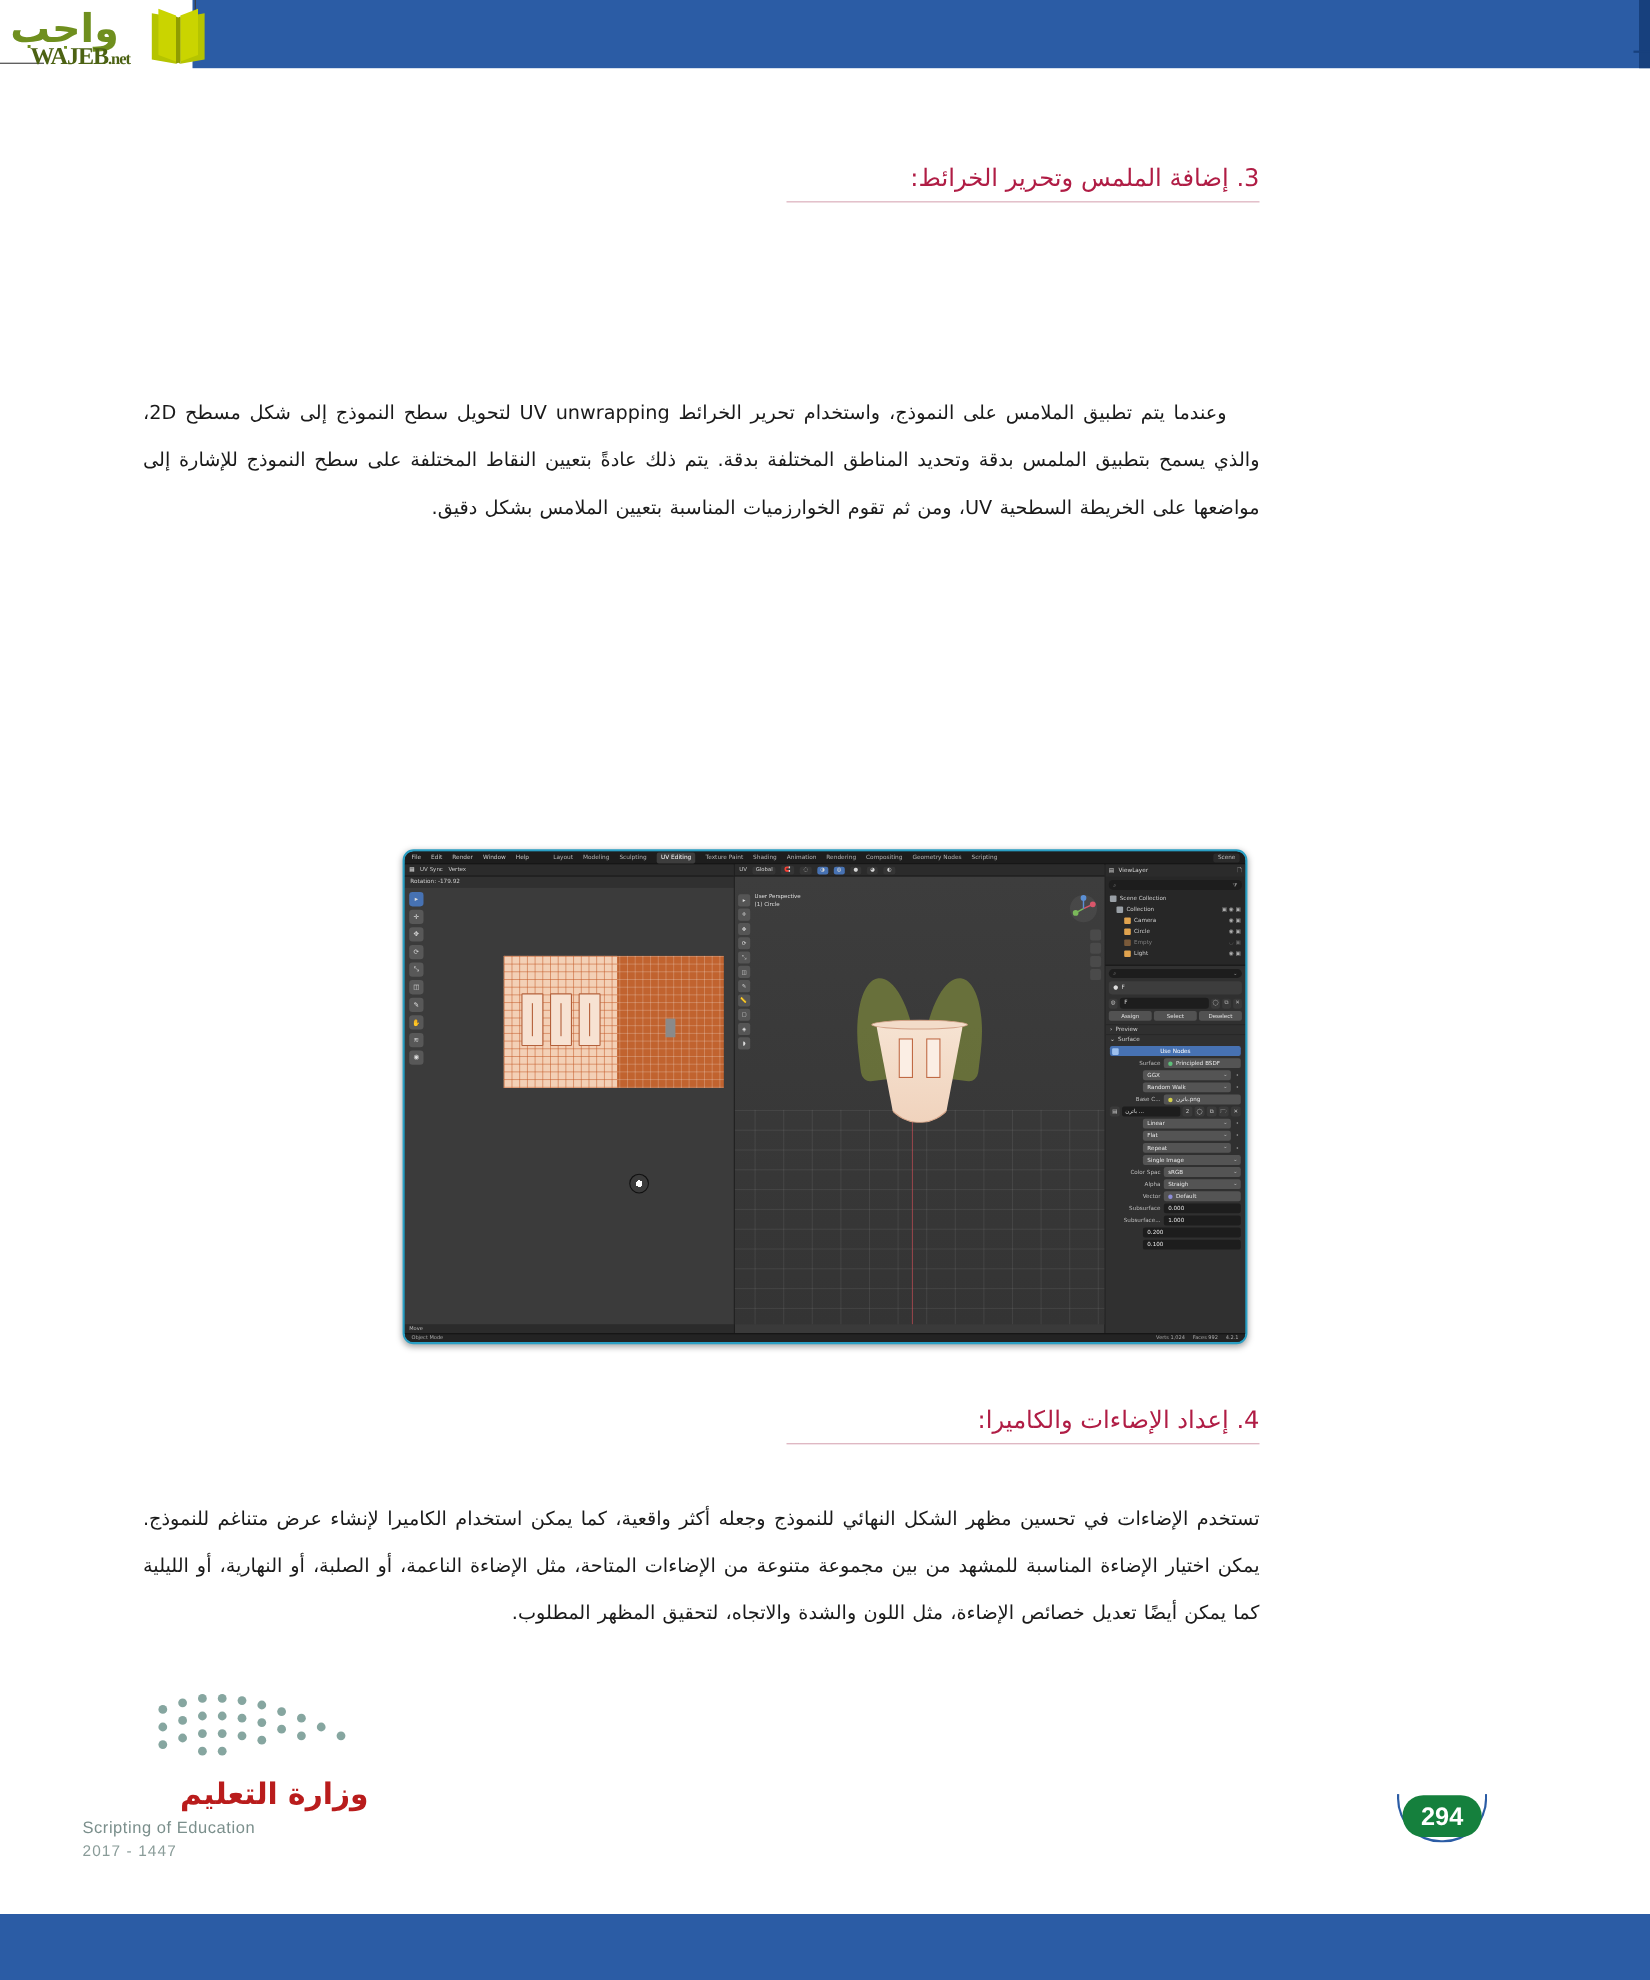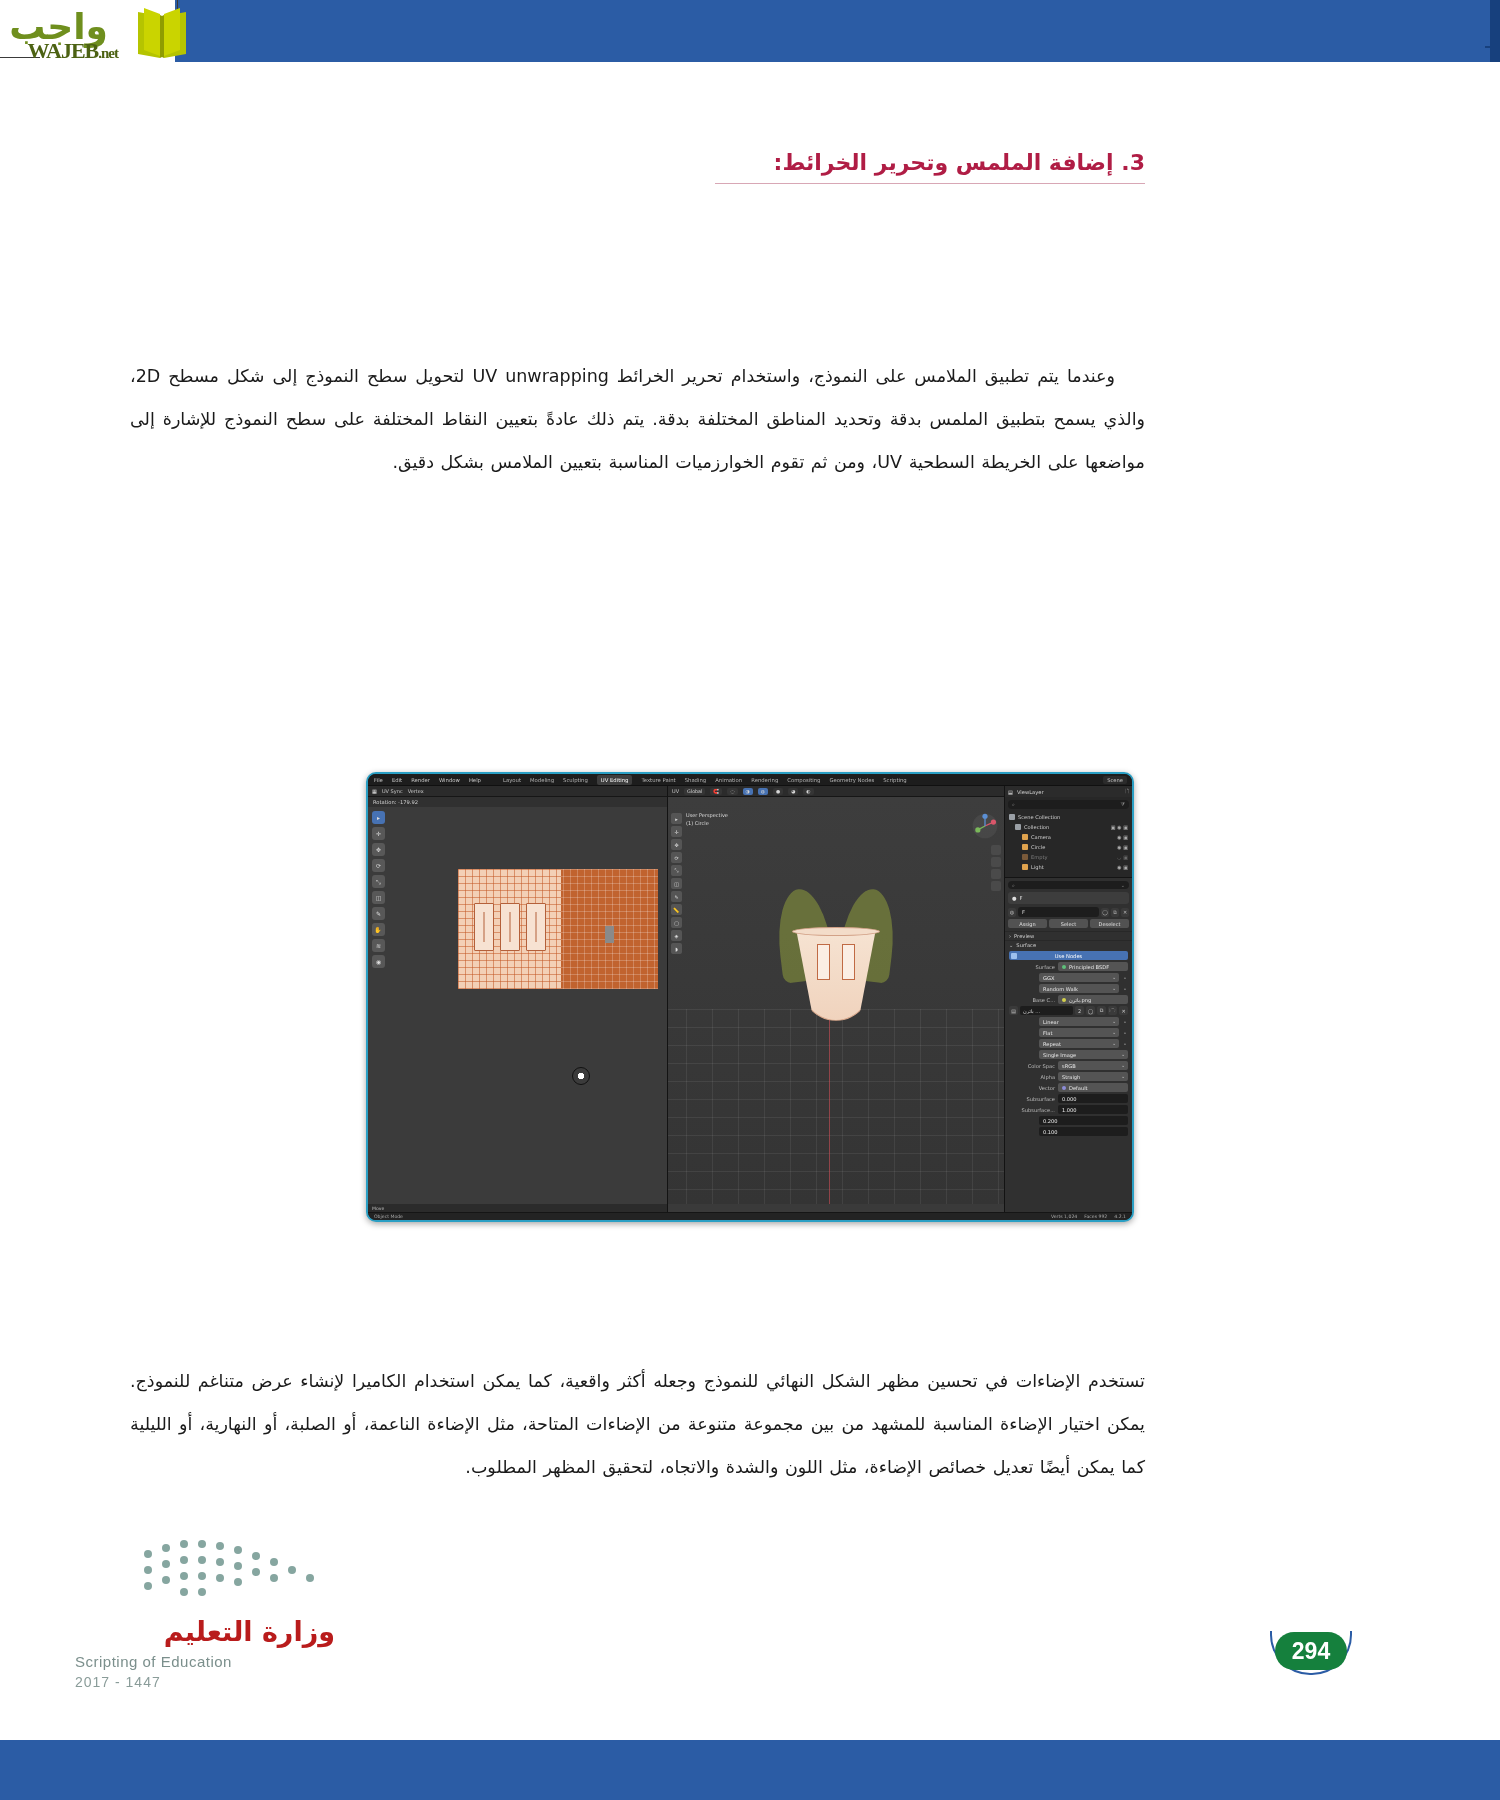--- a/index.html
+++ b/index.html
@@ -45,21 +45,21 @@
     position: absolute; right: 68px; top: 34px;
     font-size: 22px; font-weight: bold; color: #4c6213;
     font-family: "Liberation Serif", serif; letter-spacing: -1px;
   }
   .wajeb-net .dotnet { font-size: 15px; }
   .book-icon { position: absolute; left: 128px; top: 2px; width: 56px; height: 56px; }
 
   
   .heading {
     position: absolute; direction: rtl; text-align: right;
-    color: #b01d45; font-size: 22px; font-weight: bold;
+    color: #b01d45; font-size: 22px; font-weight: normal;
     font-family: "DejaVu Sans", sans-serif;
     border-bottom: 1.5px solid #d8a7b5;
     padding-bottom: 8px;
   }
   #heading-3 { right: 355px; top: 150px; width: 430px; }
   #heading-4 { right: 355px; top: 1279px; width: 430px; }
 
   
   .para {
     position: absolute; direction: rtl; text-align: justify;
@@ -700,20 +700,21 @@
     <div class="b-statusbar">
       <span>Object Mode</span>
       <span class="right">
         <span>Verts 1,024</span>
         <span>Faces 992</span>
         <span>4.2.1</span>
       </span>
     </div>
   </div>
 
+  <h2 class="heading" id="heading-4">4. إعداد الإضاءات والكاميرا:</h2>
   <p class="para" id="para-4">تستخدم الإضاءات في تحسين مظهر الشكل النهائي للنموذج وجعله أكثر واقعية، كما يمكن استخدام الكاميرا لإنشاء عرض متناغم للنموذج. يمكن اختيار الإضاءة المناسبة للمشهد من بين مجموعة متنوعة من الإضاءات المتاحة، مثل الإضاءة الناعمة، أو الصلبة، أو النهارية، أو الليلية كما يمكن أيضًا تعديل خصائص الإضاءة، مثل اللون والشدة والاتجاه، لتحقيق المظهر المطلوب.</p>
 
   <div class="moe">
     <div class="moe-dots">
       <i style="left:4px;  top:10px;"></i>
         <i style="left:22px; top:4px;"></i>
       <i style="left:40px; top:0px;"></i>
         <i style="left:58px; top:0px;"></i>
       <i style="left:76px; top:2px;"></i>
         <i style="left:94px; top:6px;"></i>

